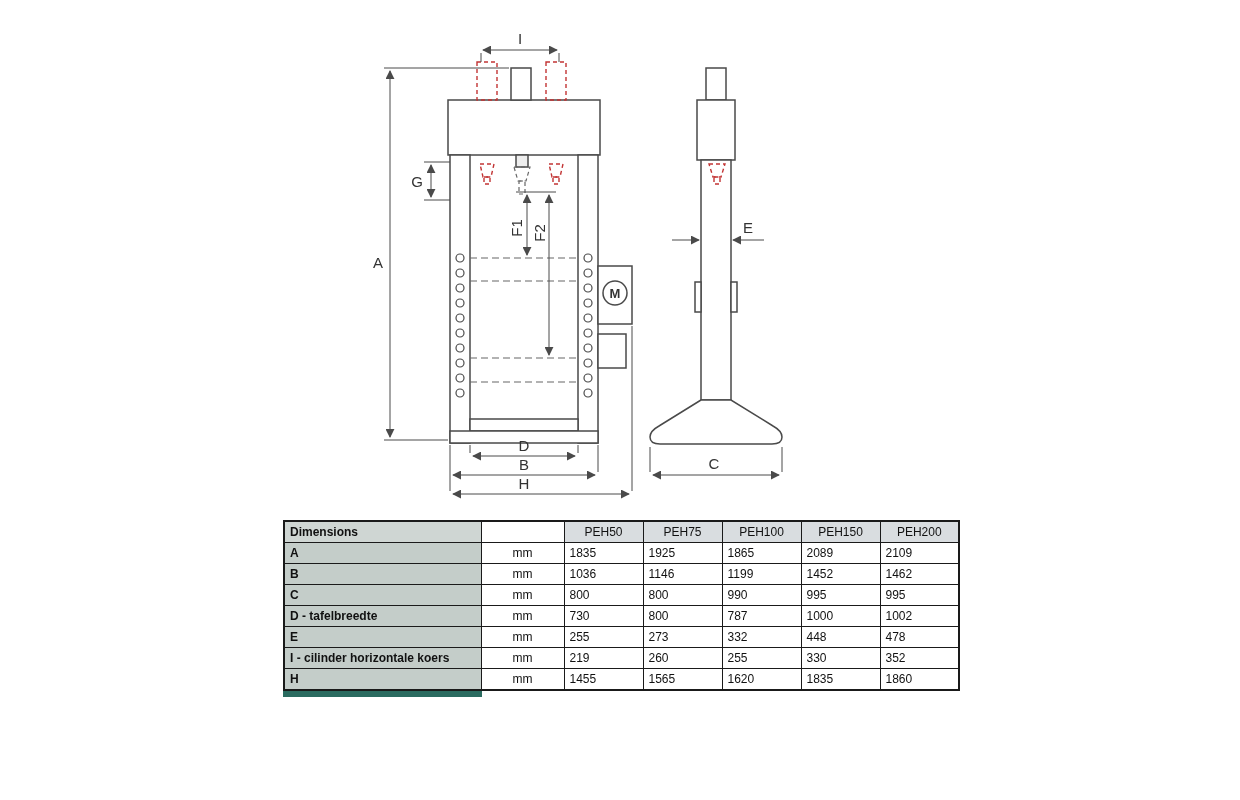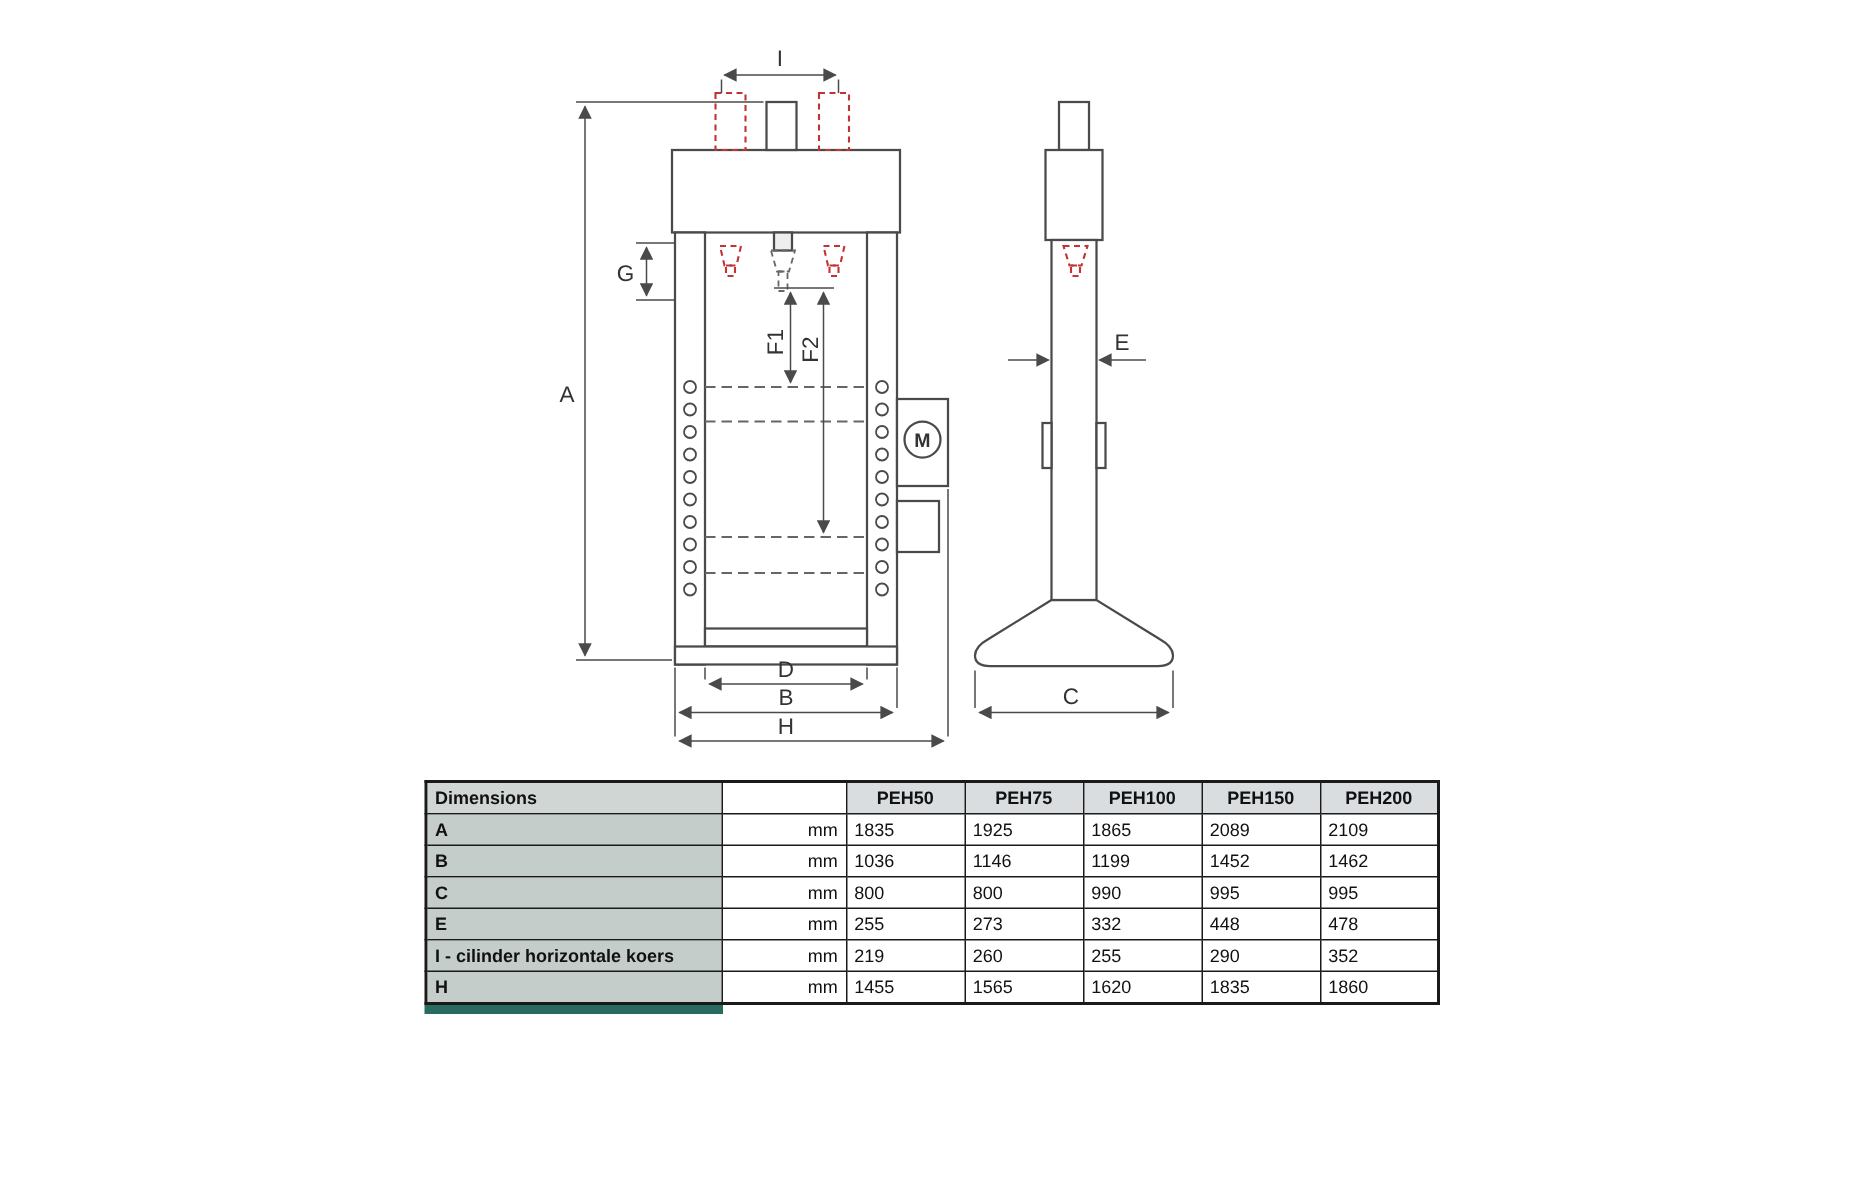--- a/index.html
+++ b/index.html
@@ -10,23 +10,23 @@
   .dim-label{font-size:15px;}
   .motor-label{font-size:13px;font-weight:bold;}
 
   .table-wrap{position:absolute;left:283px;top:520px;width:741px;}
   table.dims{border-collapse:collapse;table-layout:fixed;width:675px;font-size:12px;}
   table.dims th, table.dims td{border:1px solid #1a1a1a;padding:2px 5px;height:16px;line-height:16px;
       overflow:hidden;white-space:nowrap;}
   table.dims{border:2px solid #1a1a1a;}
   th.dim-head{background:#cfd6d3;text-align:left;font-weight:bold;}
   th.unit-head{background:#ffffff;}
-  th.model-head{background:#d9dde0;text-align:center;font-weight:bold;}
+  th.model-head{background:#d9dde0;text-align:center;font-weight:normal;}
   td.lbl{background:#c4cdc9;font-weight:bold;text-align:left;}
-  td.unit{background:#ffffff;text-align:right;}
+  td.unit{background:#ffffff;text-align:center;}
   td.val{background:#ffffff;text-align:left;}
   .accent-strip{height:6px;width:199px;background:#2a6b60;}
 </style>
 </head>
 <body>
 
 <div class="stage">
 
   <svg class="drawing" width="1240" height="510" viewBox="0 0 1240 510">
     <defs>
@@ -214,35 +214,44 @@
           <tr>
             <td class="lbl">C</td>
             <td class="unit">mm</td>
             <td class="val">800</td>
             <td class="val">800</td>
             <td class="val">990</td>
             <td class="val">995</td>
             <td class="val">995</td>
           </tr>
           <tr>
+            <td class="lbl">D - tafelbreedte</td>
+            <td class="unit">mm</td>
+            <td class="val">730</td>
+            <td class="val">800</td>
+            <td class="val">787</td>
+            <td class="val">1000</td>
+            <td class="val">1002</td>
+          </tr>
+          <tr>
             <td class="lbl">E</td>
             <td class="unit">mm</td>
             <td class="val">255</td>
             <td class="val">273</td>
             <td class="val">332</td>
             <td class="val">448</td>
             <td class="val">478</td>
           </tr>
           <tr>
             <td class="lbl">I - cilinder horizontale koers</td>
             <td class="unit">mm</td>
             <td class="val">219</td>
             <td class="val">260</td>
             <td class="val">255</td>
-            <td class="val">290</td>
+            <td class="val">330</td>
             <td class="val">352</td>
           </tr>
           <tr>
             <td class="lbl">H</td>
             <td class="unit">mm</td>
             <td class="val">1455</td>
             <td class="val">1565</td>
             <td class="val">1620</td>
             <td class="val">1835</td>
             <td class="val">1860</td>

